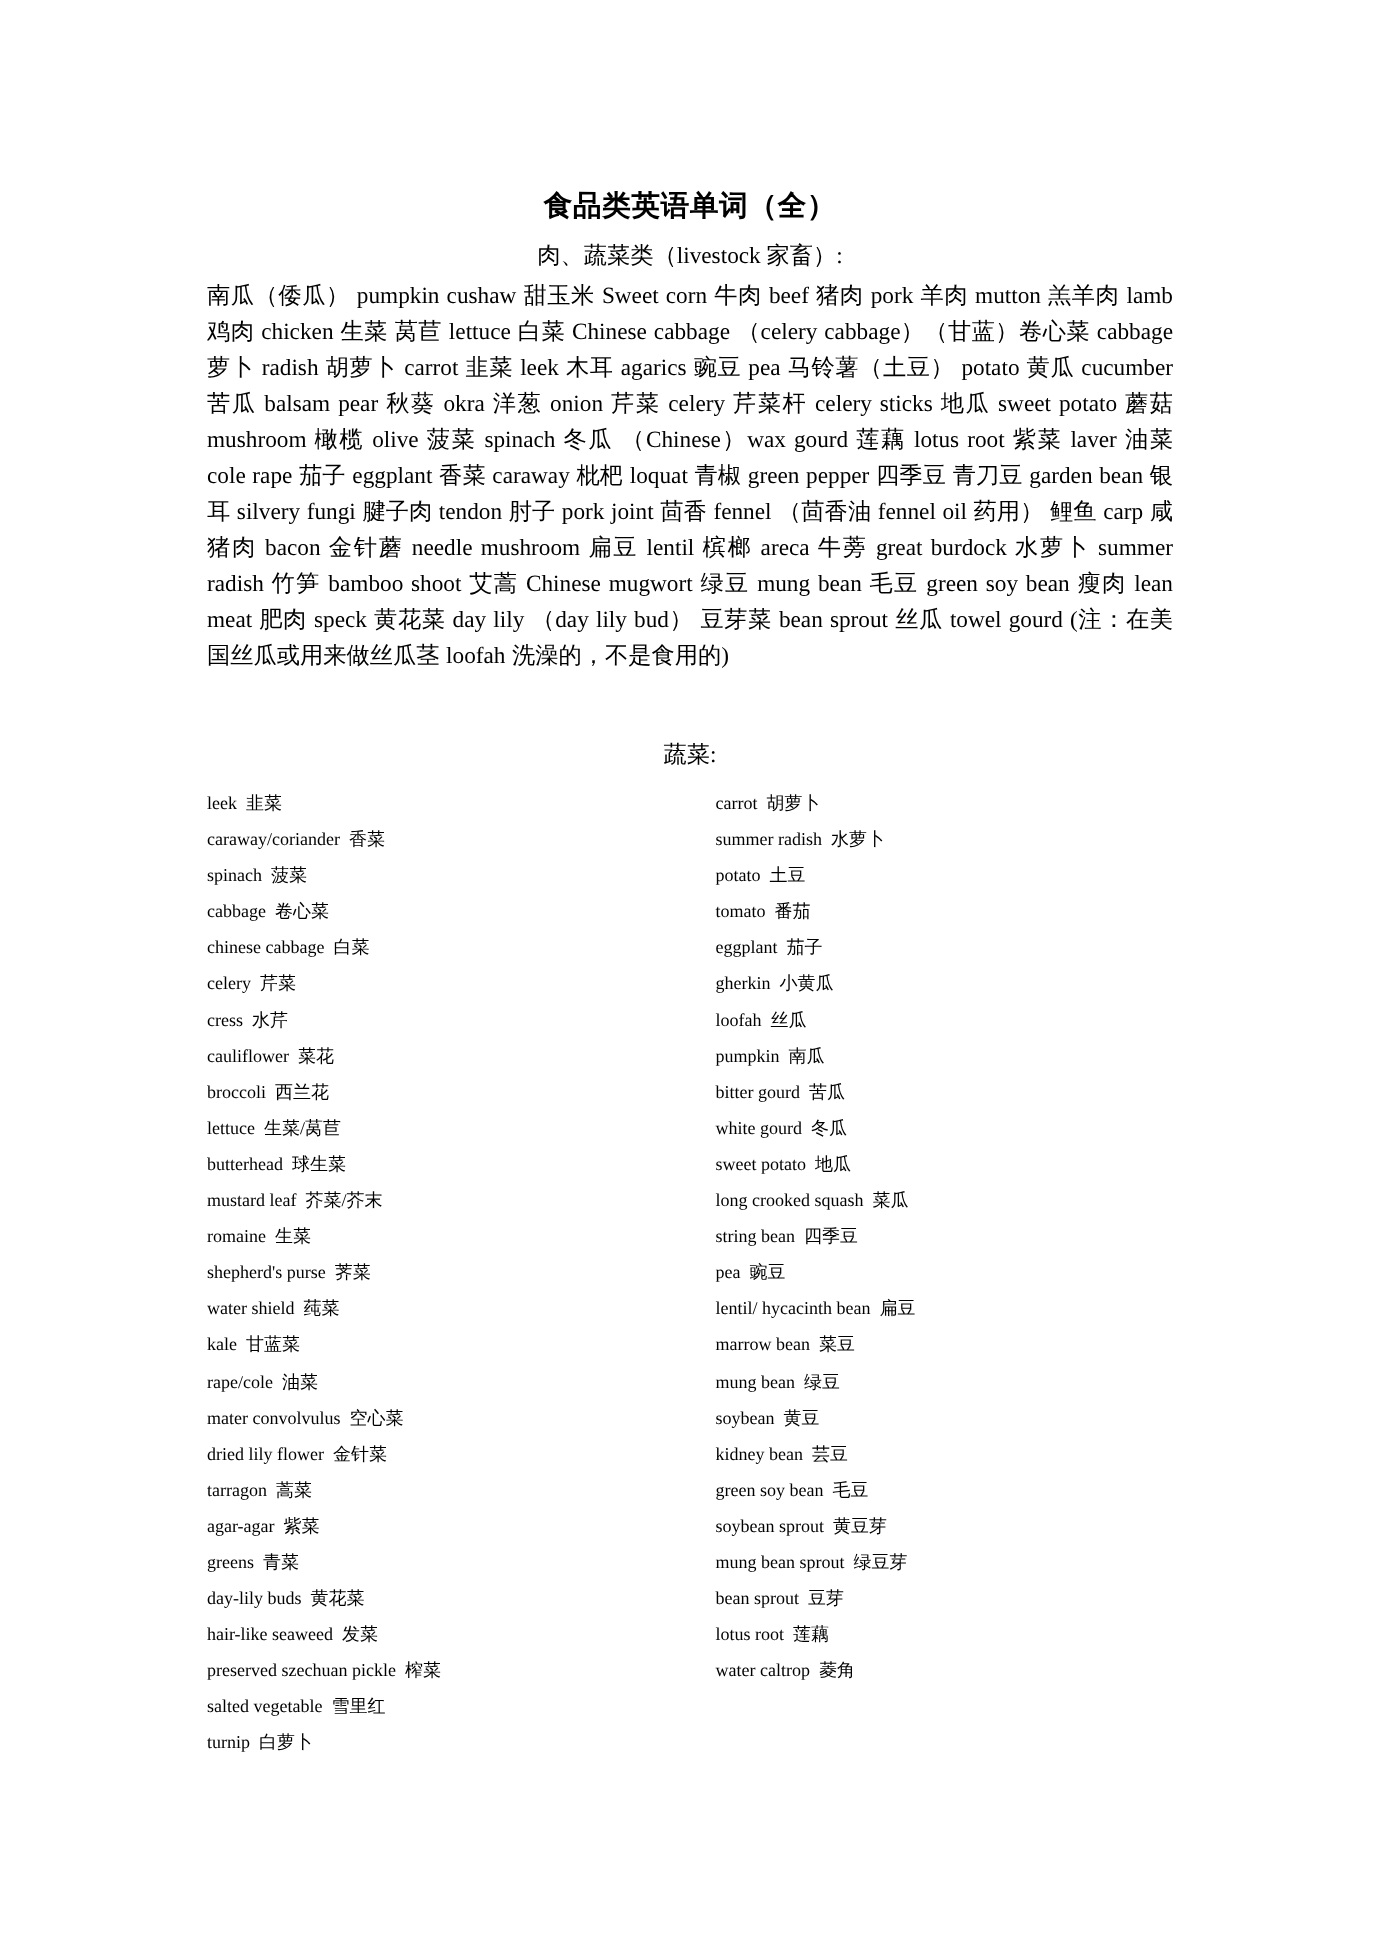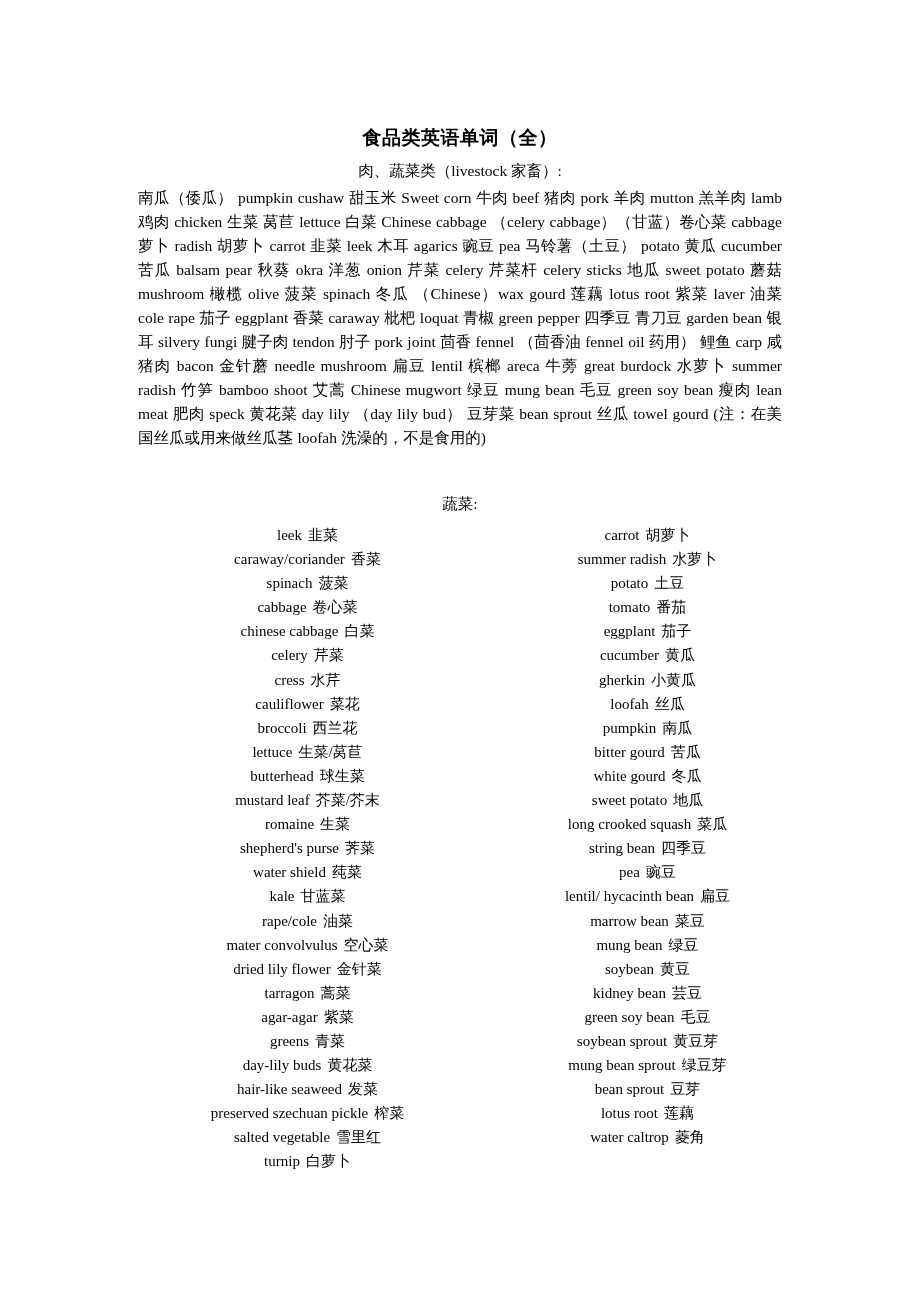--- a/index.html
+++ b/index.html
@@ -63,24 +63,23 @@
     gap: 0px;
   }
   .col {
     display: flex;
     flex-direction: column;
   }
   .col-left  { width: 339px; }
   .col-right { width: 341px; }
 
   .entry {
-    font-size: 15px;
+    font-size: 12px;
     line-height: 24.1px;
     white-space: nowrap;
-    text-align: center;
   }
   .en { }
   .cn { }
   .gap { display: inline-block; width: 6px; }
 </style>
 </head>
 <body>
 
 <div class="page">
 
@@ -121,21 +120,20 @@
         <div class="entry"><span class="en">preserved szechuan pickle</span><span class="gap"></span><span class="cn">榨菜</span></div>
         <div class="entry"><span class="en">salted vegetable</span><span class="gap"></span><span class="cn">雪里红</span></div>
         <div class="entry"><span class="en">turnip</span><span class="gap"></span><span class="cn">白萝卜</span></div>
       </div>
     <div class="col col-right" id="right-col">
         <div class="entry"><span class="en">carrot</span><span class="gap"></span><span class="cn">胡萝卜</span></div>
         <div class="entry"><span class="en">summer radish</span><span class="gap"></span><span class="cn">水萝卜</span></div>
         <div class="entry"><span class="en">potato</span><span class="gap"></span><span class="cn">土豆</span></div>
         <div class="entry"><span class="en">tomato</span><span class="gap"></span><span class="cn">番茄</span></div>
         <div class="entry"><span class="en">eggplant</span><span class="gap"></span><span class="cn">茄子</span></div>
-        <div class="entry"><span class="en">cucumber</span><span class="gap"></span><span class="cn">黄瓜</span></div>
         <div class="entry"><span class="en">gherkin</span><span class="gap"></span><span class="cn">小黄瓜</span></div>
         <div class="entry"><span class="en">loofah</span><span class="gap"></span><span class="cn">丝瓜</span></div>
         <div class="entry"><span class="en">pumpkin</span><span class="gap"></span><span class="cn">南瓜</span></div>
         <div class="entry"><span class="en">bitter gourd</span><span class="gap"></span><span class="cn">苦瓜</span></div>
         <div class="entry"><span class="en">white gourd</span><span class="gap"></span><span class="cn">冬瓜</span></div>
         <div class="entry"><span class="en">sweet potato</span><span class="gap"></span><span class="cn">地瓜</span></div>
         <div class="entry"><span class="en">long crooked squash</span><span class="gap"></span><span class="cn">菜瓜</span></div>
         <div class="entry"><span class="en">string bean</span><span class="gap"></span><span class="cn">四季豆</span></div>
         <div class="entry"><span class="en">pea</span><span class="gap"></span><span class="cn">豌豆</span></div>
         <div class="entry"><span class="en">lentil/ hycacinth bean</span><span class="gap"></span><span class="cn">扁豆</span></div>

